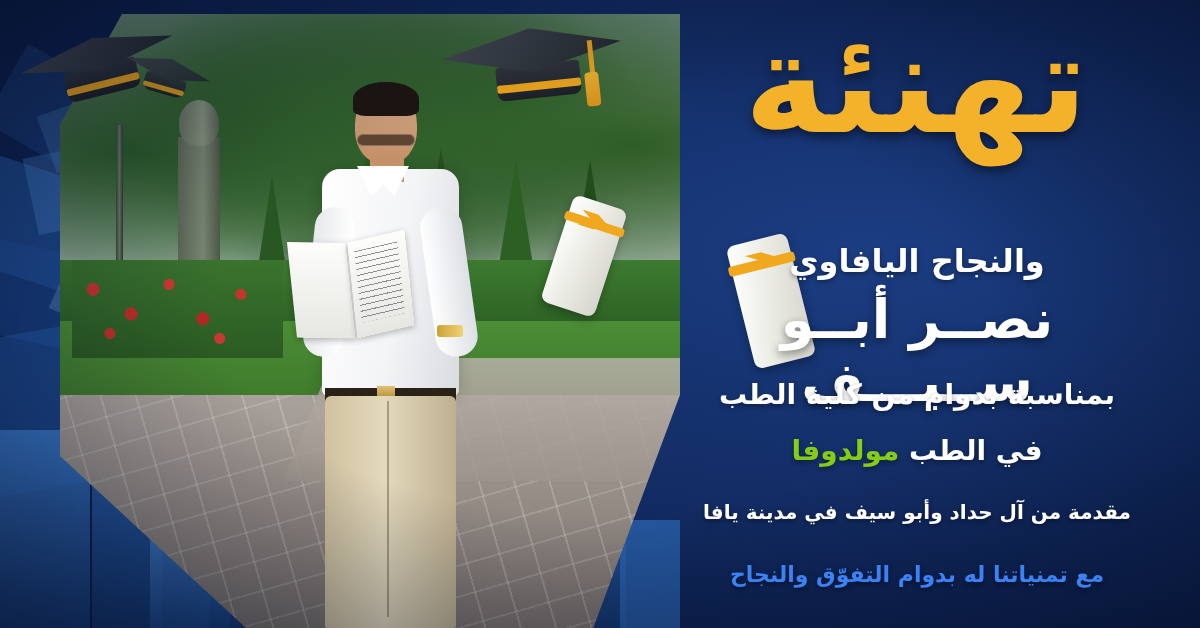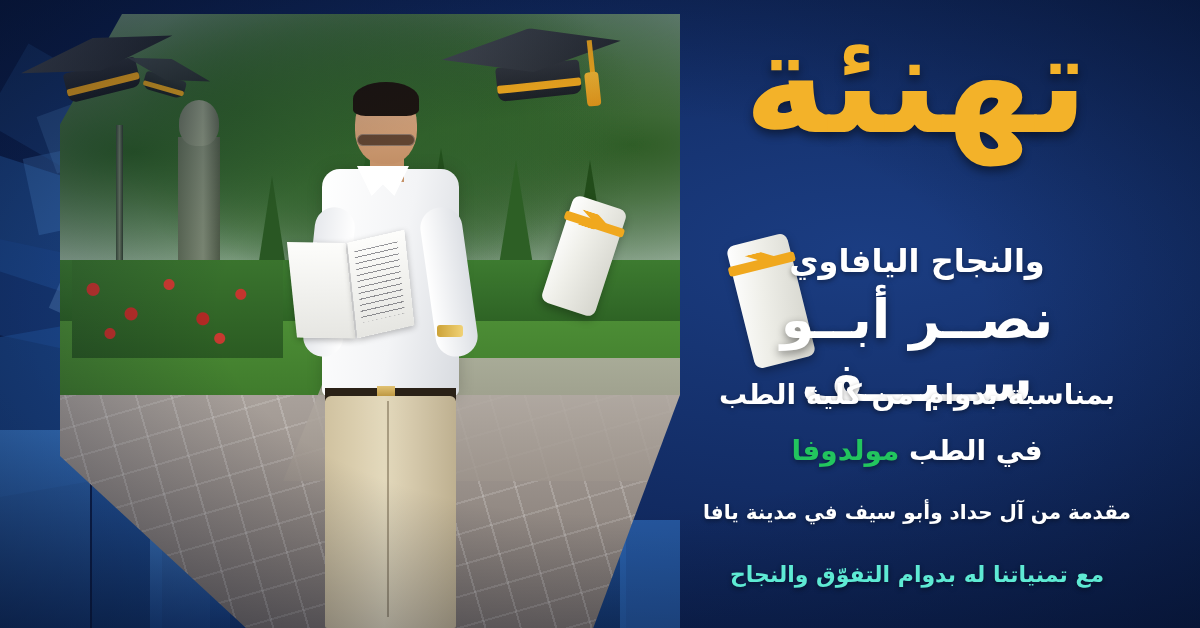--- a/index.html
+++ b/index.html
@@ -319,39 +319,39 @@
     position: absolute;
     top: 434px;
     right: 10px;
     width: 510px;
     font-size: 28px;
     font-weight: 700;
     color: #ffffff;
     letter-spacing: 1px;
     text-shadow: 0 2px 5px rgba(0,0,0,.4);
   }
-  .line-b .hl { color: #22c55e; }
+  .line-b .hl { color: #84cc16; }
   .line-c {
     position: absolute;
     top: 500px;
     right: 10px;
     width: 510px;
     font-size: 20px;
     font-weight: 700;
     color: #ffffff;
     text-shadow: 0 2px 4px rgba(0,0,0,.4);
   }
   .line-d {
     position: absolute;
     top: 562px;
     right: 10px;
     width: 510px;
     font-size: 22px;
     font-weight: 700;
-    color: #5eead4;
+    color: #3b82f6;
     text-shadow: 0 2px 5px rgba(0,0,0,.45);
   }
 </style>
 </head>
 <body>
 
 <div id="poster">
 
   <div class="bg-base"></div>
 

